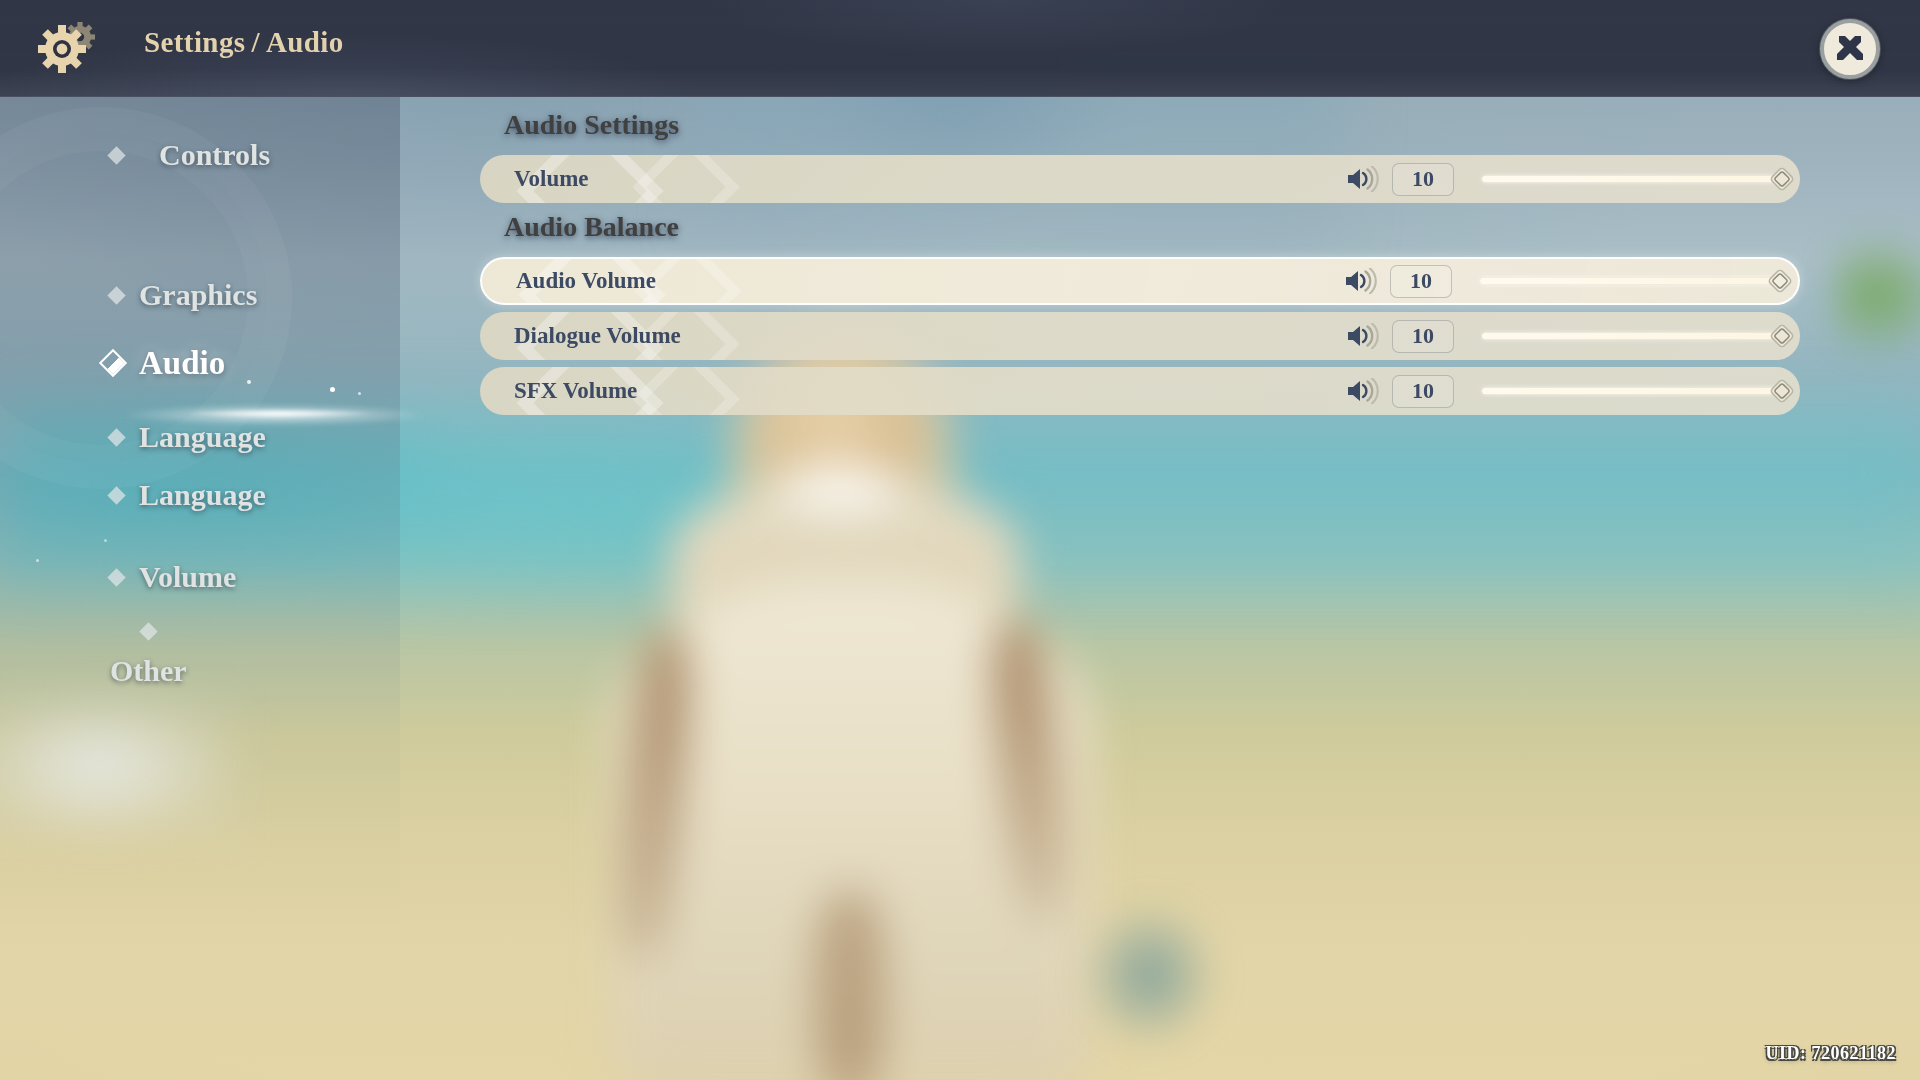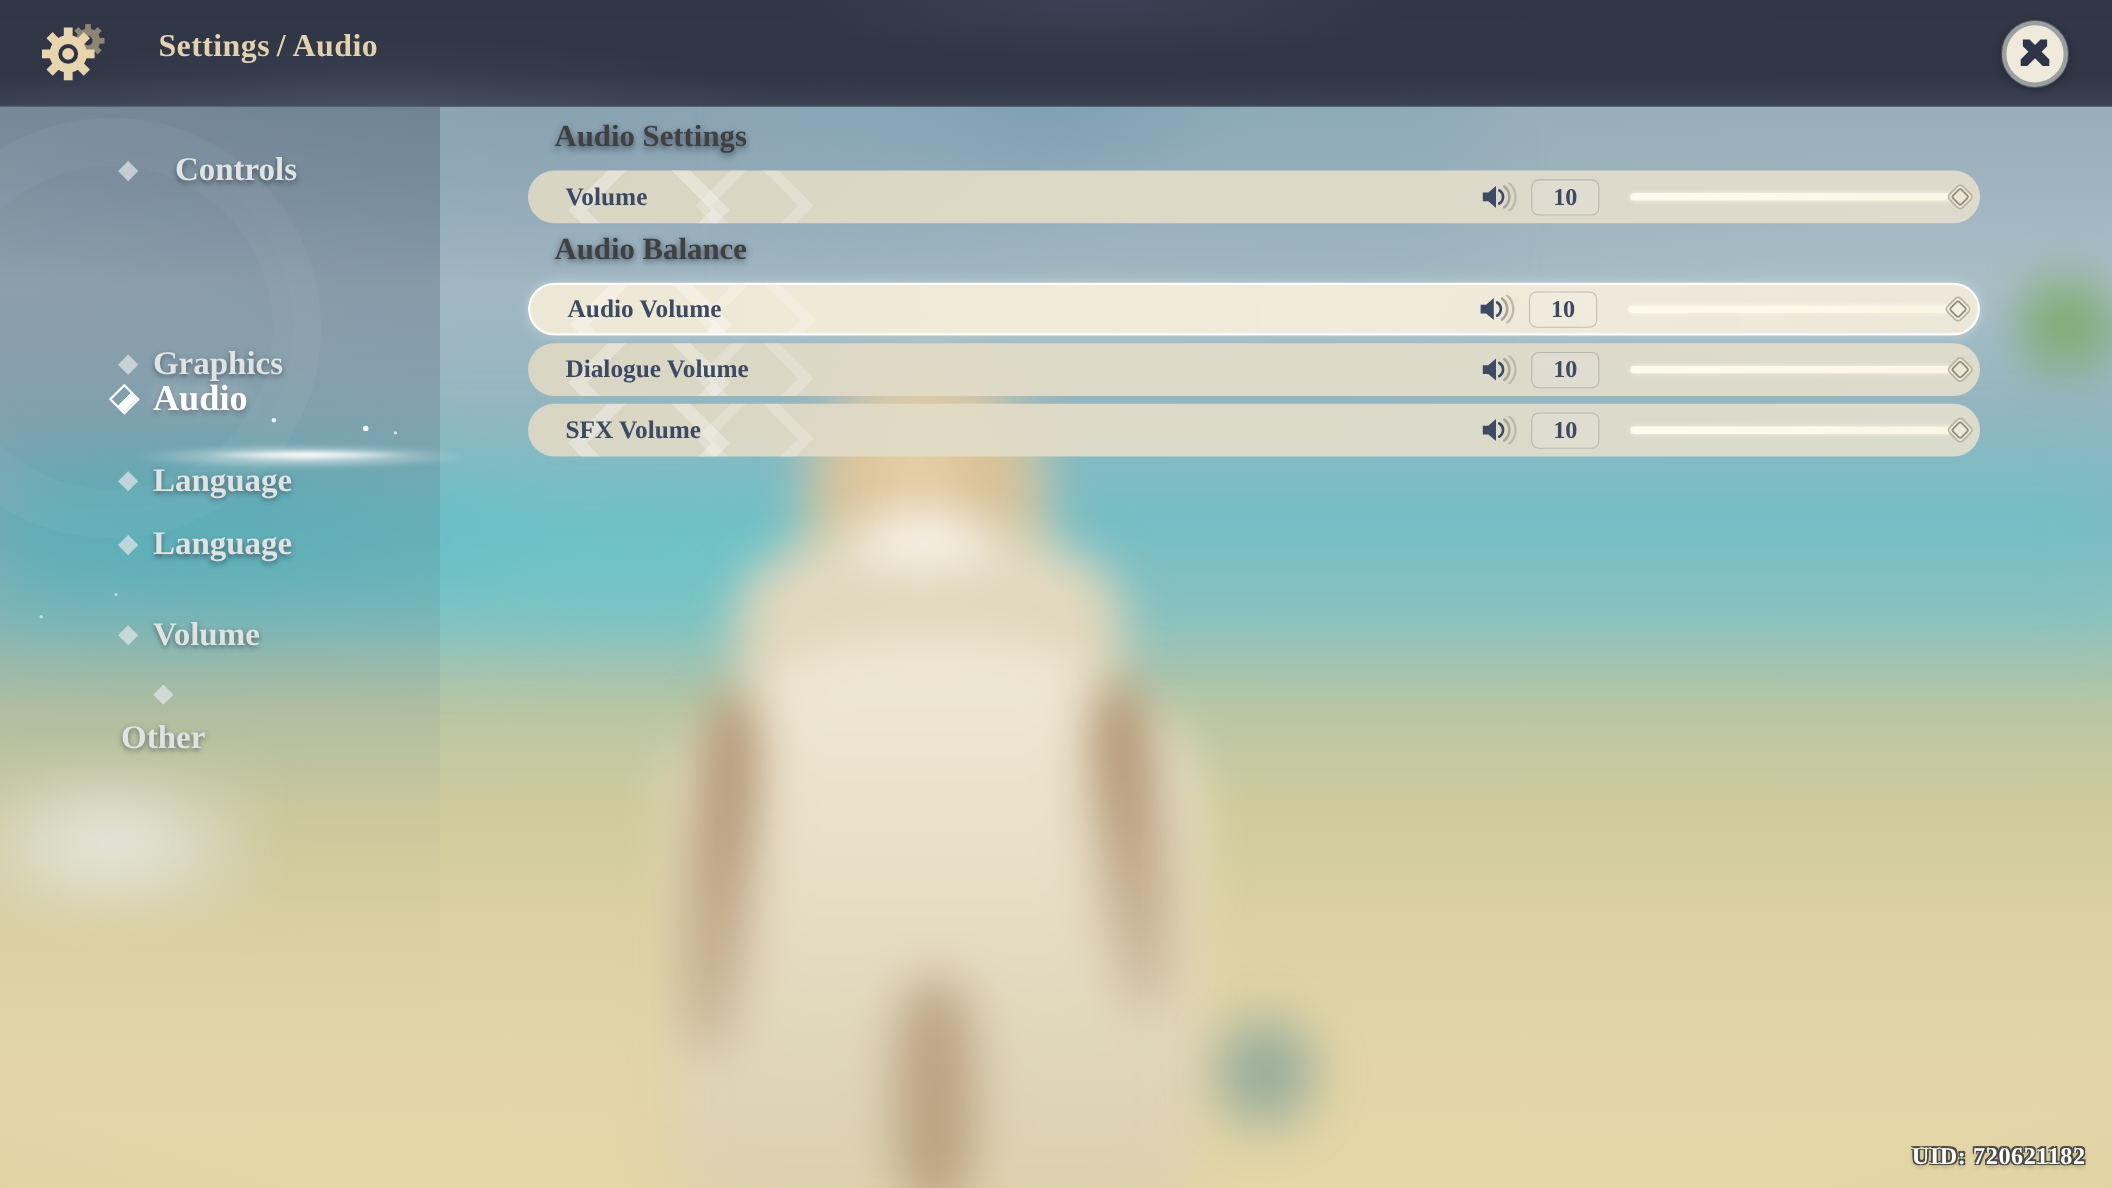--- a/index.html
+++ b/index.html
@@ -332,21 +332,21 @@
   }
   .slider-handle {
     position: absolute; top: 50%;
     width: 26px; height: 26px;
     transform: translate(-50%, -50%);
   }
 
   
   #uid {
     position: absolute; right: 24px; bottom: 16px;
-    font-size: 22px; font-weight: bold;
+    font-size: 18px; font-weight: bold;
     color: #ffffff;
     text-shadow: -1.5px -1.5px 0 #4a4a44, 1.5px -1.5px 0 #4a4a44,
                  -1.5px 1.5px 0 #4a4a44, 1.5px 1.5px 0 #4a4a44,
                   0 2px 5px rgba(0,0,0,0.4);
     letter-spacing: .5px;
   }
 </style>
 </head>
 <body>
 
@@ -428,21 +428,21 @@
     <div class="spark" style="left:330px; top:290px; width:5px; height:5px;"></div>
     <div class="spark" style="left:247px; top:283px; width:4px; height:4px; opacity:.85;"></div>
     <div class="spark" style="left:358px; top:295px; width:3px; height:3px; opacity:.7;"></div>
     <div class="spark" style="left:36px;  top:462px; width:3px; height:3px; opacity:.6;"></div>
     <div class="spark" style="left:104px; top:442px; width:3px; height:3px; opacity:.5;"></div>
 
     <div class="nav-item" style="top: 36px; gap: 36px;">
       <span class="nav-diamond"></span>
       <span class="nav-label">Controls</span>
     </div>
-    <div class="nav-item" style="top: 176px; margin-top: 36px;">
+    <div class="nav-item" style="top: 176px;">
       <span class="nav-diamond"></span>
       <span class="nav-label">Graphics</span>
     </div>
     <div class="nav-item active" style="top: 244px; left:103px;">
       <span class="nav-diamond"></span>
       <span class="nav-label">Audio</span>
     </div>
     <div class="nav-item" style="top: 318px;">
       <span class="nav-diamond"></span>
       <span class="nav-label">Language</span>

